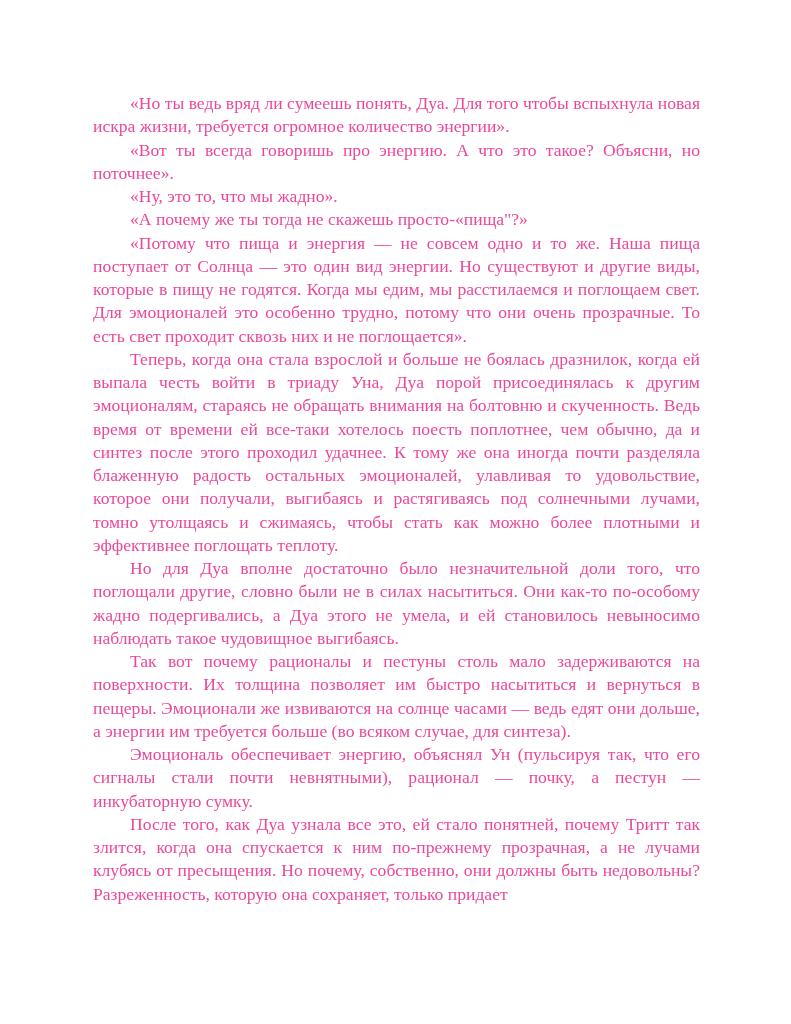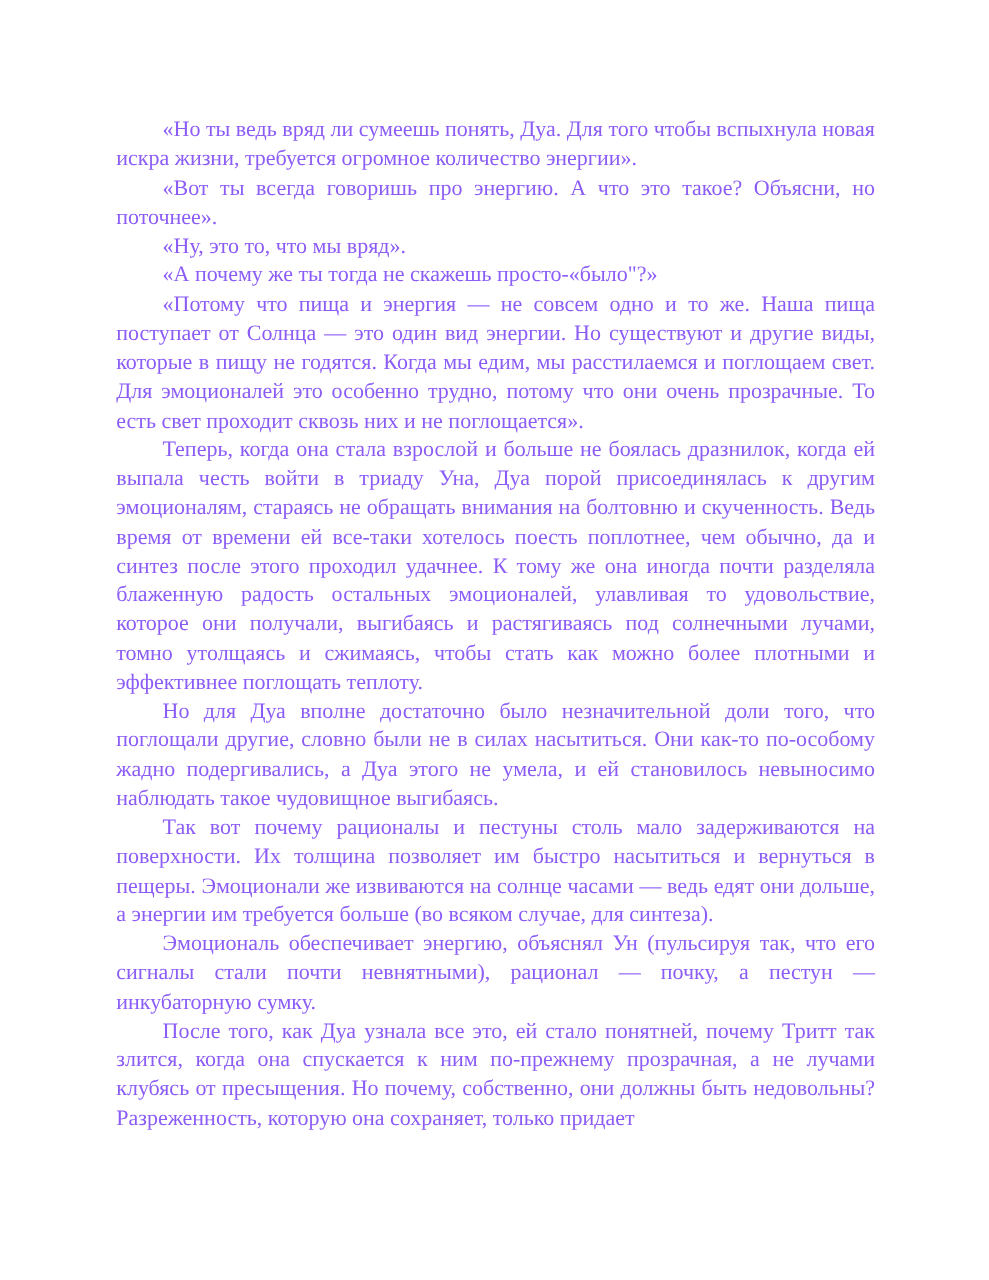--- a/index.html
+++ b/index.html
@@ -14,36 +14,36 @@
       overflow: hidden;
     }
     .page {
       position: absolute;
       left: 93px;
       top: 92px;
       width: 607px;
       font-family: "Liberation Serif", "DejaVu Serif", serif;
       font-size: 17.6px;
       line-height: 23.25px;
-      color: #8b5cf6;
+      color: #ec4899;
     }
     .page p {
       margin: 0;
       text-indent: 37px;
       text-align: justify;
       hyphens: none;
     }
   </style>
 </head>
 <body>
 
 <div class="page">
   <p>«Но ты ведь вряд ли сумеешь понять, Дуа. Для того чтобы вспыхнула новая искра жизни, требуется огромное количество энергии».</p>
   <p>«Вот ты всегда говоришь про энергию. А что это такое? Объясни, но поточнее».</p>
-  <p>«Ну, это то, что мы вряд».</p>
-  <p>«А почему же ты тогда не скажешь просто-«было"?»</p>
+  <p>«Ну, это то, что мы жадно».</p>
+  <p>«А почему же ты тогда не скажешь просто-«пища"?»</p>
   <p>«Потому что пища и энергия — не совсем одно и то же. Наша пища поступает от Солнца — это один вид энергии. Но существуют и другие виды, которые в пищу не годятся. Когда мы едим, мы расстилаемся и поглощаем свет. Для эмоционалей это особенно трудно, потому что они очень прозрачные. То есть свет проходит сквозь них и не поглощается».</p>
   <p>Теперь, когда она стала взрослой и больше не боялась дразнилок, когда ей выпала честь войти в триаду Уна, Дуа порой присоединялась к другим эмоционалям, стараясь не обращать внимания на болтовню и скученность. Ведь время от времени ей все-таки хотелось поесть поплотнее, чем обычно, да и синтез после этого проходил удачнее. К тому же она иногда почти разделяла блаженную радость остальных эмоционалей, улавливая то удовольствие, которое они получали, выгибаясь и растягиваясь под солнечными лучами, томно утолщаясь и сжимаясь, чтобы стать как можно более плотными и эффективнее поглощать теплоту.</p>
   <p>Но для Дуа вполне достаточно было незначительной доли того, что поглощали другие, словно были не в силах насытиться. Они как-то по-особому жадно подергивались, а Дуа этого не умела, и ей становилось невыносимо наблюдать такое чудовищное выгибаясь.</p>
   <p>Так вот почему рационалы и пестуны столь мало задерживаются на поверхности. Их толщина позволяет им быстро насытиться и вернуться в пещеры. Эмоционали же извиваются на солнце часами — ведь едят они дольше, а энергии им требуется больше (во всяком случае, для синтеза).</p>
   <p>Эмоциональ обеспечивает энергию, объяснял Ун (пульсируя так, что его сигналы стали почти невнятными), рационал — почку, а пестун — инкубаторную сумку.</p>
   <p>После того, как Дуа узнала все это, ей стало понятней, почему Тритт так злится, когда она спускается к ним по-прежнему прозрачная, а не лучами клубясь от пресыщения. Но почему, собственно, они должны быть недовольны? Разреженность, которую она сохраняет, только придает</p>
 </div>
 
 </body></html>

